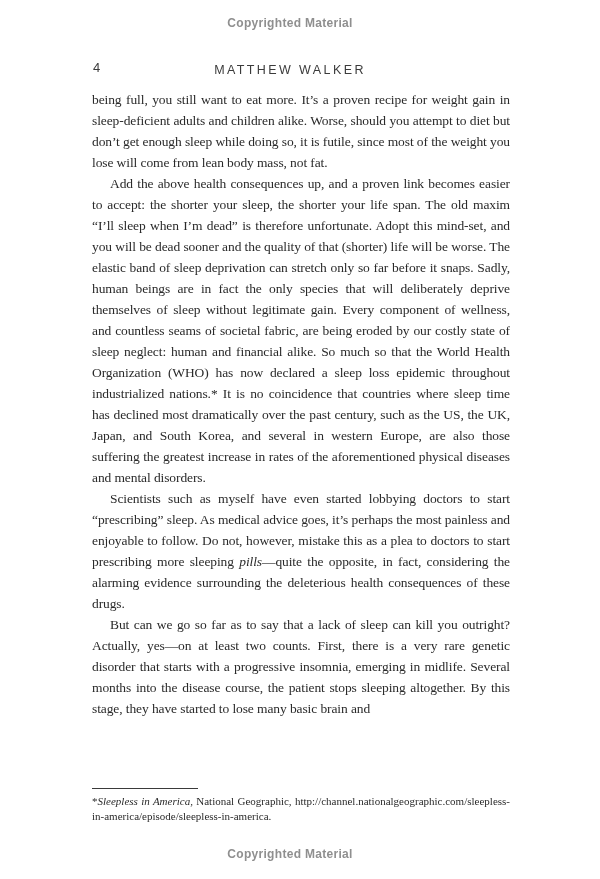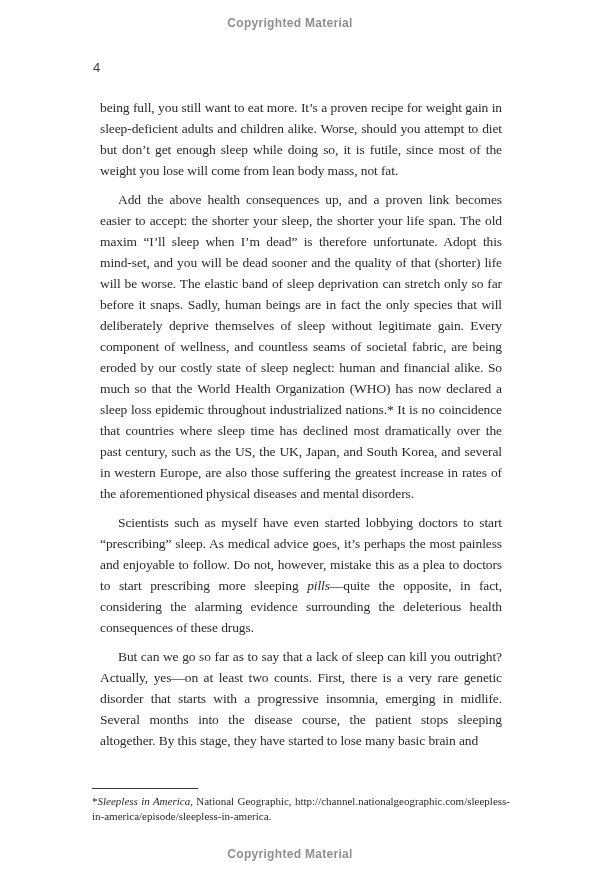--- a/index.html
+++ b/index.html
@@ -56,21 +56,21 @@
     top: 89px;
     left: 92px;
     width: 418px;
     font-size: 13.5px;
     line-height: 21px;
     letter-spacing: -0.1px;
     color: #2a2a2a;
     text-align: justify;
   }
   .body-text p {
-    margin: 8px;
+    margin: 0;
     padding: 0;
   }
   .body-text p.indent {
     text-indent: 18px;
   }
   .em { font-style: italic; }
 
   .footnote {
     position: absolute;
     top: 788px;
@@ -93,20 +93,21 @@
 </style>
 </head>
 <body>
 
 <div class="page">
 
   <div class="copyright top">Copyrighted Material</div>
 
   <div class="running-header">
     <span class="pagenum">4</span>
+    <span class="running-title">MATTHEW WALKER</span>
   </div>
 
   <div class="body-text" id="body-text">
       <p class="para"><span>being full, you still want to eat more. It’s a proven recipe for weight gain in sleep-deficient adults and children alike. Worse, should you attempt to diet but don’t get enough sleep while doing so, it is futile, since most of the weight you lose will come from lean body mass, not fat.</span></p>
       <p class="para indent"><span>Add the above health consequences up, and a proven link becomes easier to accept: the shorter your sleep, the shorter your life span. The old maxim “I’ll sleep when I’m dead” is therefore unfortunate. Adopt this mind-set, and you will be dead sooner and the quality of that (shorter) life will be worse. The elastic band of sleep deprivation can stretch only so far before it snaps. Sadly, human beings are in fact the only species that will deliberately deprive themselves of sleep without legitimate gain. Every component of wellness, and countless seams of societal fabric, are being eroded by our costly state of sleep neglect: human and financial alike. So much so that the World Health Organization (WHO) has now declared a sleep loss epidemic throughout industrialized nations.* It is no coincidence that countries where sleep time has declined most dramatically over the past century, such as the US, the UK, Japan, and South Korea, and several in western Europe, are also those suffering the greatest increase in rates of the aforementioned physical diseases and mental disorders.</span></p>
       <p class="para indent"><span>Scientists such as myself have even started lobbying doctors to start “prescribing” sleep. As medical advice goes, it’s perhaps the most painless and enjoyable to follow. Do not, however, mistake this as a plea to doctors to start prescribing more sleeping </span><span class="em">pills</span><span>—quite the opposite, in fact, considering the alarming evidence surrounding the deleterious health consequences of these drugs.</span></p>
       <p class="para indent"><span>But can we go so far as to say that a lack of sleep can kill you outright? Actually, yes—on at least two counts. First, there is a very rare genetic disorder that starts with a progressive insomnia, emerging in midlife. Several months into the disease course, the patient stops sleeping altogether. By this stage, they have started to lose many basic brain and</span></p>
     </div>
 
   <div class="footnote">

